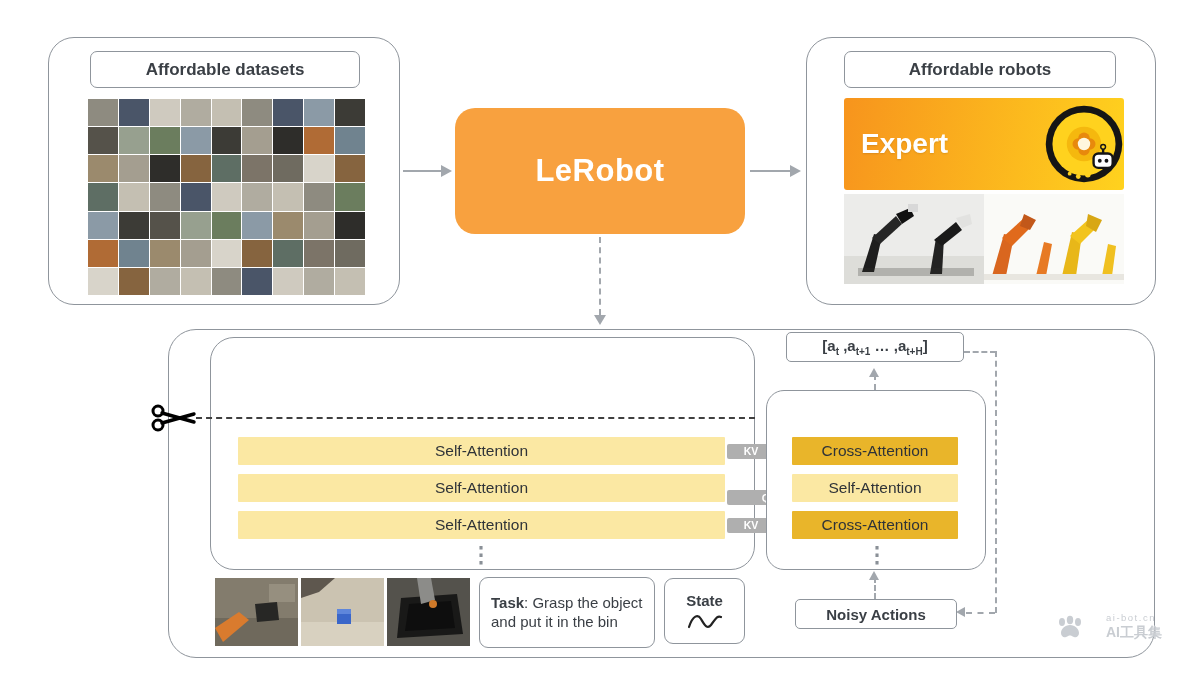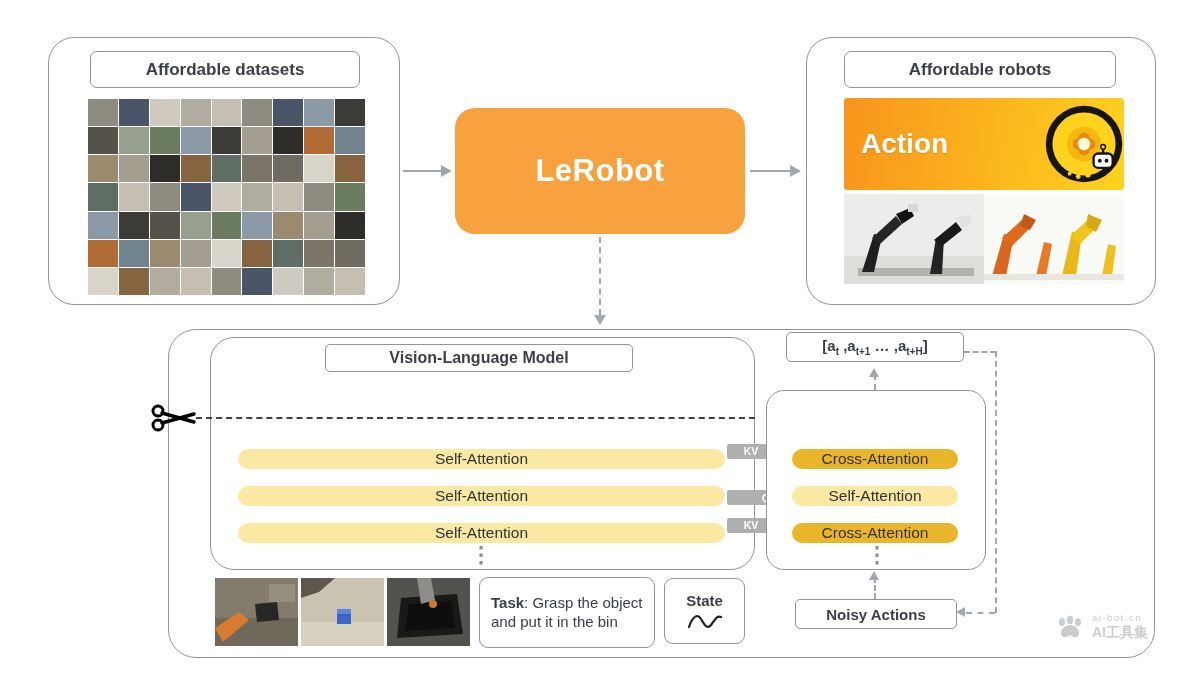--- a/index.html
+++ b/index.html
@@ -55,22 +55,22 @@
   .head-up{position:absolute;width:0;height:0;border-left:5.5px solid transparent;border-right:5.5px solid transparent;border-bottom:9px solid var(--arrow-gray);}
   .head-left{position:absolute;width:0;height:0;border-top:5.5px solid transparent;border-bottom:5.5px solid transparent;border-right:9px solid var(--arrow-gray);}
 
   
   .arch{left:168px;top:329px;width:987px;height:329px;border-radius:28px;}
   .vlm-box{left:210px;top:337px;width:545px;height:233px;border-radius:24px;}
   .vlm-title{left:325px;top:344px;width:308px;height:28px;border-radius:5px;font-size:16px;}
   .cut-line{position:absolute;left:196px;top:417px;width:559px;height:0;border-top:2.5px dashed var(--cut-line);}
   .scissors{position:absolute;left:150px;top:402px;width:48px;height:32px;}
 
-  .bar{position:absolute;height:20px;border-radius:12px;display:flex;align-items:center;justify-content:center;
-       font-size:15.5px;color:#2F3338;margin-top:12px;}
+  .bar{position:absolute;height:28px;border-radius:1px;display:flex;align-items:center;justify-content:center;
+       font-size:15.5px;color:#2F3338;}
   .bar.light{background:var(--attention-light);}
   .bar.gold{background:var(--attention-gold);}
   .vlm-bar{left:238px;width:487px;}
   .ae-bar{left:792px;width:166px;}
   .row1{top:437px;} .row2{top:474px;} .row3{top:511px;}
 
   .dots{position:absolute;width:20px;text-align:center;font-size:22px;font-weight:bold;color:#8A9097;line-height:1;}
 
   .kv{position:absolute;left:727px;width:48px;height:15px;background:#AFAFAF;border-radius:2px;
       color:#fff;font-weight:bold;font-size:10.5px;display:flex;align-items:center;justify-content:center;}
@@ -90,21 +90,21 @@
   .task-box{left:479px;top:577px;width:176px;height:71px;border-radius:9px;display:flex;align-items:center;justify-content:center;}
   .task-text{width:152px;text-align:left;font-size:15px;line-height:1.22;color:var(--text-dark);}
   .task-text .b{font-weight:bold;}
 
   .state-box{left:664px;top:578px;width:81px;height:66px;border-radius:9px;display:flex;flex-direction:column;
              align-items:center;justify-content:center;gap:2px;}
   .state-box .t{font-weight:bold;font-size:15px;}
 
   .noisy-box{left:795px;top:599px;width:162px;height:30px;border-radius:5px;font-size:15px;}
 
-  .watermark{position:absolute;left:1056px;top:613px;display:flex;align-items:center;gap:8px;color:var(--watermark-gray);}
+  .watermark{position:absolute;left:1056px;top:613px;display:flex;align-items:center;gap:22px;color:var(--watermark-gray);}
   .wm-text{display:flex;flex-direction:column;line-height:1.15;}
   .wm-site{font-size:9.5px;letter-spacing:1.5px;}
   .wm-name{font-size:14px;font-weight:bold;}
 </style>
 </head>
 <body>
 
 <div class="stage">
 
   <div class="outline panel-left"></div>
@@ -175,21 +175,21 @@
       <div style="background: rgb(196, 191, 178);"></div>
     </div>
 
   <div class="smolvla">LeRobot</div>
   <div class="h-arrow arrow1"></div>
   <div class="h-arrow arrow2"></div>
 
   <div class="outline panel-right"></div>
   <div class="outline chip lbl-robots">Affordable robots</div>
   <div class="lerobot">
-    <span class="lerobot-text">Action</span>
+    <span class="lerobot-text">Expert</span>
     <svg class="mascot" viewBox="0 0 92 92">
       <circle cx="46" cy="46" r="40" fill="#151515"></circle>
       <circle cx="46" cy="46" r="33" fill="#FFD21E"></circle>
       <circle cx="46" cy="46" r="18" fill="#F5B80E"></circle>
       <circle cx="46" cy="40" r="6" fill="#E8890C"></circle>
         <circle cx="40" cy="46" r="6" fill="#E8890C"></circle>
       <circle cx="52" cy="46" r="6" fill="#E8890C"></circle>
         <circle cx="46" cy="52" r="6" fill="#E8890C"></circle>
       <circle cx="46" cy="46" r="6.5" fill="#FFF7DE"></circle>
       <rect x="56" y="56" width="20" height="15" rx="5" fill="#FFFFFF" stroke="#151515" stroke-width="2.5"></rect>
@@ -233,21 +233,20 @@
   <div class="head-down" style="left:594px;top:315px;"></div>
 
   <div class="outline arch"></div>
 
   <div class="h-dash" style="left:964px;top:351px;width:32px;"></div>
   <div class="v-dash" style="left:995px;top:351px;height:262px;"></div>
   <div class="h-dash" style="left:966px;top:612px;width:29px;"></div>
   <div class="head-left" style="left:956px;top:607px;"></div>
 
   <div class="outline vlm-box"></div>
-  <div class="outline chip vlm-title">Vision-Language Model</div>
   <div class="cut-line"></div>
   <svg class="scissors" viewBox="0 0 48 32">
     <circle cx="8" cy="9" r="5" fill="none" stroke="#000" stroke-width="3"></circle>
     <circle cx="8" cy="23" r="5" fill="none" stroke="#000" stroke-width="3"></circle>
     <line x1="12" y1="11" x2="44" y2="20" stroke="#000" stroke-width="3.4" stroke-linecap="round"></line>
     <line x1="12" y1="21" x2="44" y2="12" stroke="#000" stroke-width="3.4" stroke-linecap="round"></line>
   </svg>
 
   <div class="bar light vlm-bar row1">Self-Attention</div>
   <div class="bar light vlm-bar row2">Self-Attention</div>

